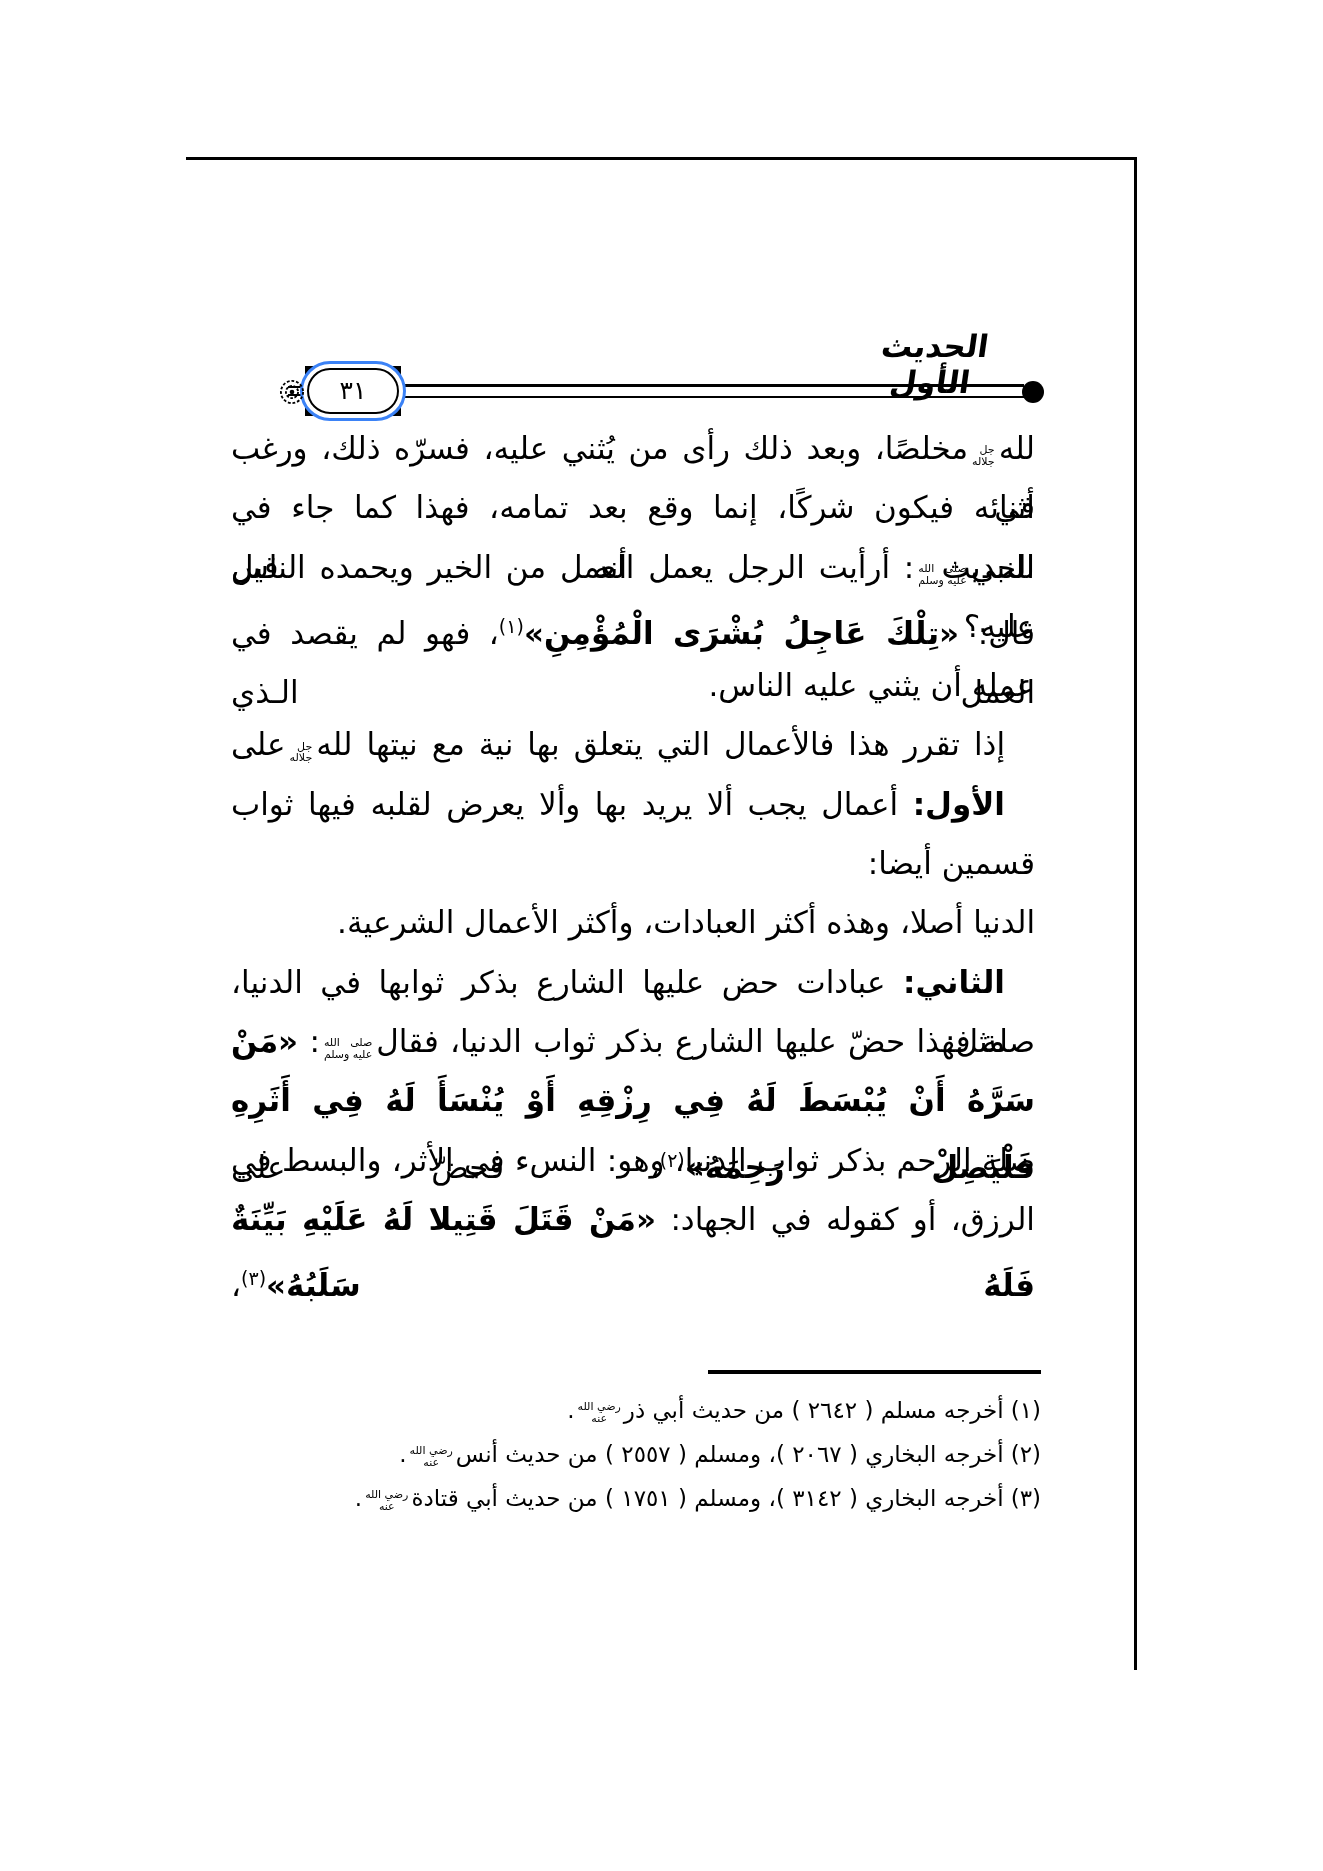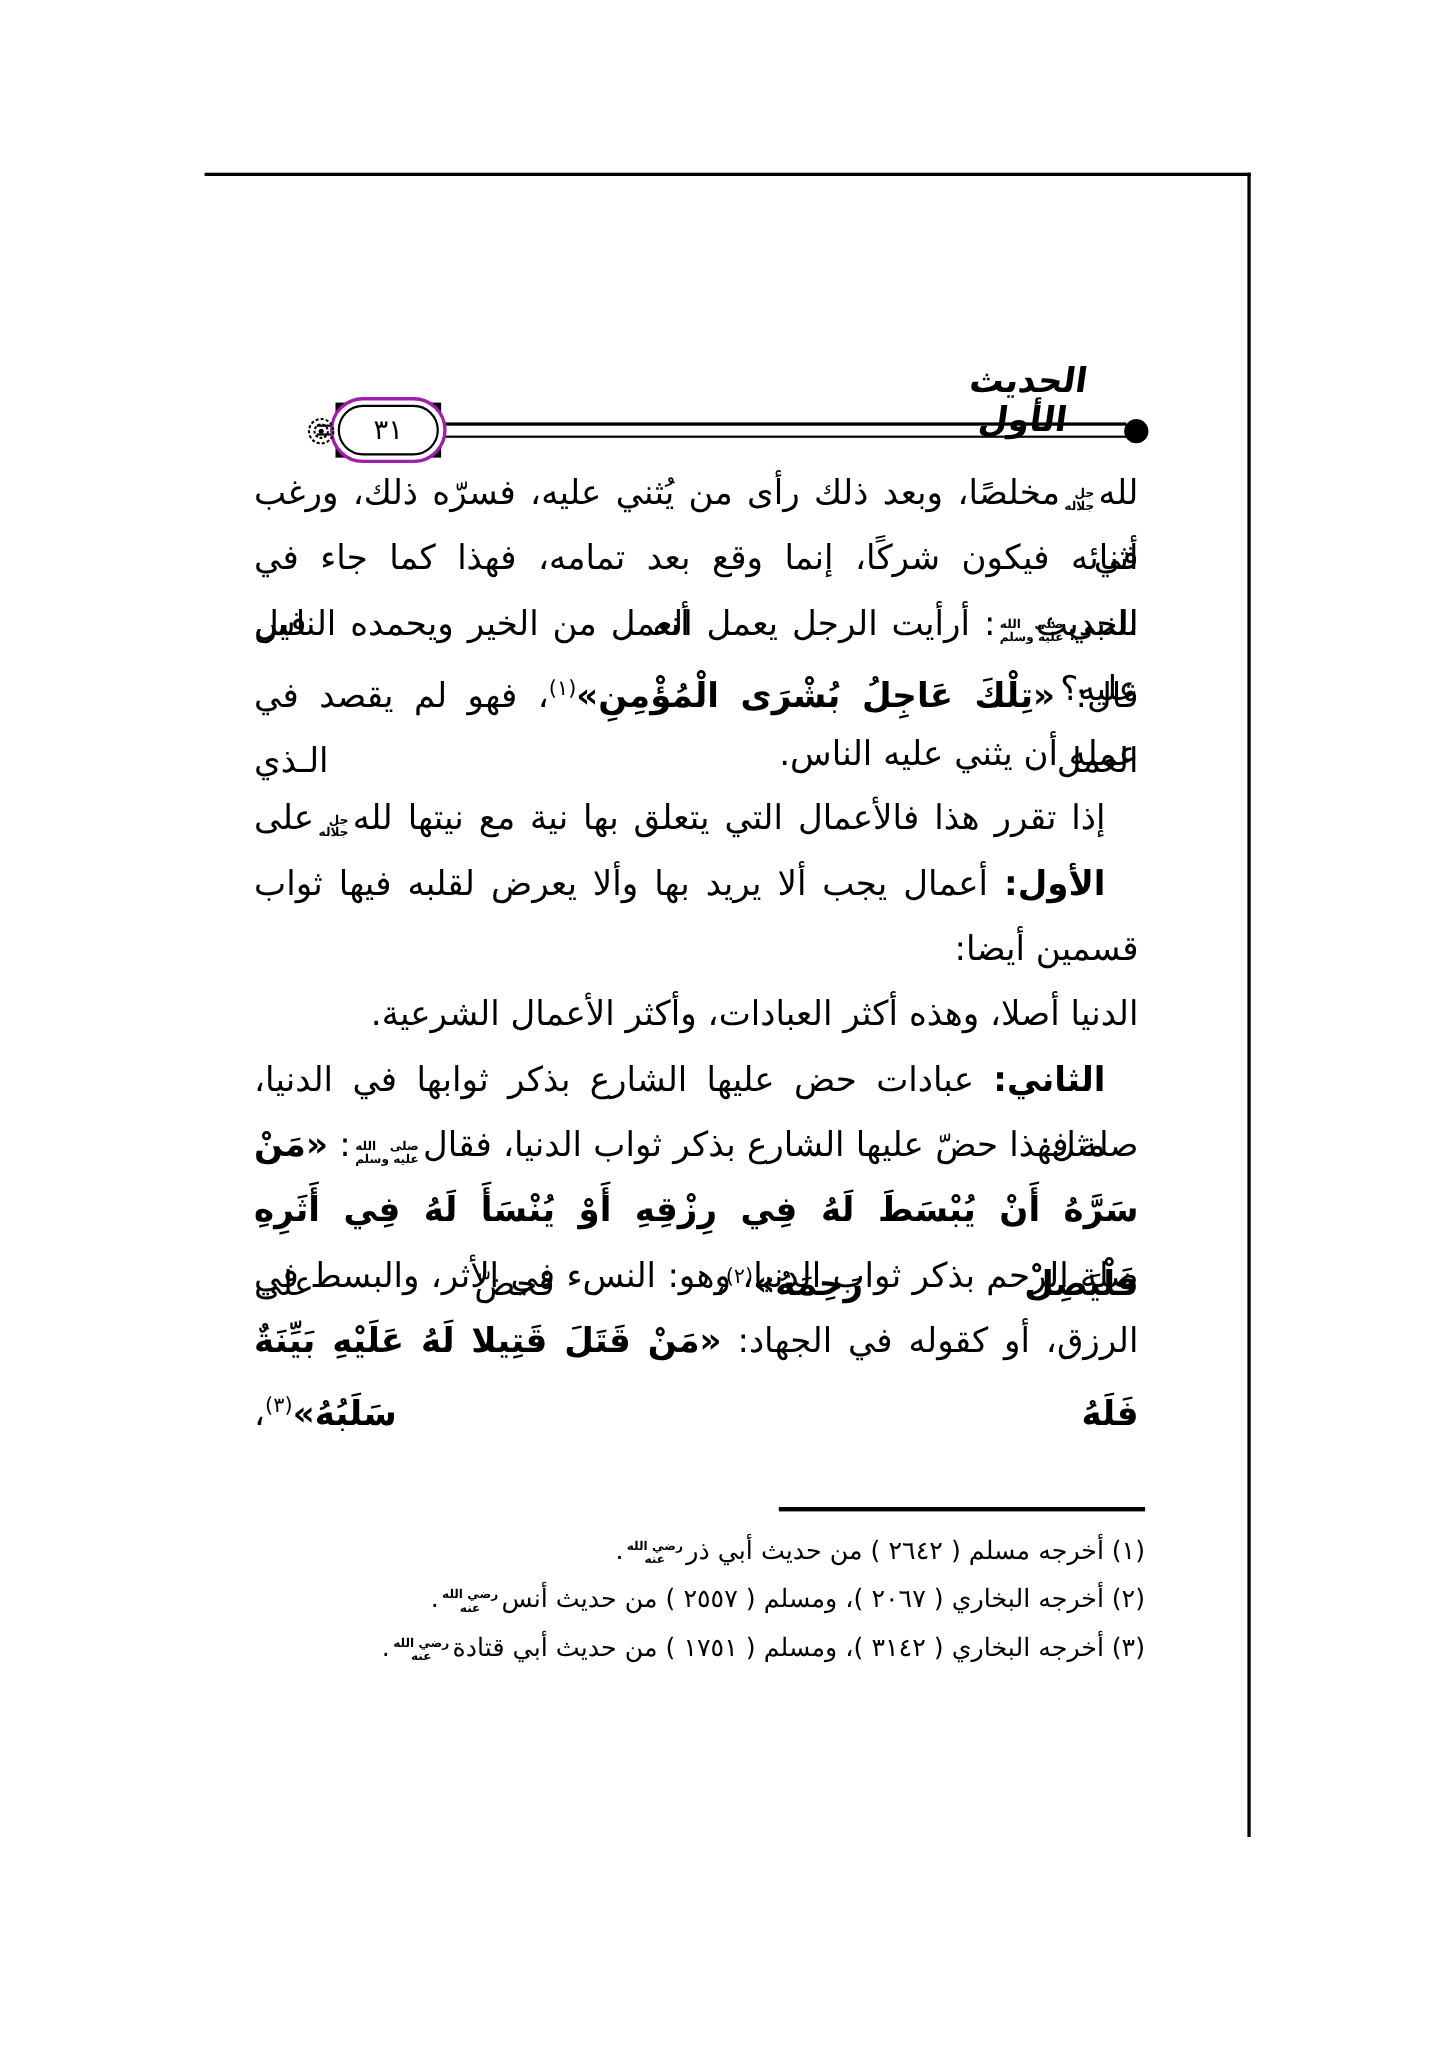--- a/index.html
+++ b/index.html
@@ -30,21 +30,21 @@
     position:absolute; left:288px; top:386px; width:18px; height:6px;
     border-top:2px solid #000; border-bottom:2px solid #000;
   }
   .hdr-dot {
     position:absolute; left:1022px; top:381px; width:22px; height:22px;
     background:#000; border-radius:50%;
   }
   .cart-bg { position:absolute; left:305px; top:366px; width:96px; height:50px; background:#000; }
   .cart {
     position:absolute; left:300px; top:361px; width:106px; height:60px;
-    background:#fff; border:3px solid #a21caf; border-radius:30px;
+    background:#fff; border:3px solid #3b82f6; border-radius:30px;
     display:flex; align-items:center; justify-content:center;
     font-size:25px; box-sizing:border-box;
   }
   .cart::before {
     content:""; position:absolute; inset:4px;
     border:2px solid #000; border-radius:24px;
   }
   .cart span { position:relative; top:-1px; }
   .rosette { position:absolute; left:278px; top:378px; width:28px; height:28px; }
 
@@ -62,21 +62,21 @@
   .line.indent { padding-right:30px; }
   .b { font-weight:bold; }
   .sup { font-size:19px; vertical-align:11px; font-weight:normal; }
 
   
   .hon {
     display:inline-block; vertical-align:-6px; margin:0 4px;
     text-align:center; line-height:1.08; font-size:11px; font-weight:normal;
     white-space:nowrap;
   }
-  .hon .hl { display:block;font-weight:bold; }
+  .hon .hl { display:block; }
   .hon-s { font-size:11px; vertical-align:-4px; margin:0 3px; }
 
   
   .fn-sep { position:absolute; left:708px; top:1370px; width:333px; height:4px; background:#000; }
   .footnotes {
     position:absolute; left:395px; top:1388px; width:646px;
     font-size:23px; direction:rtl; text-align:right;
   }
   .fn { height:44px; line-height:44px; white-space:nowrap; }
   .fnm { margin-left:7px; }

